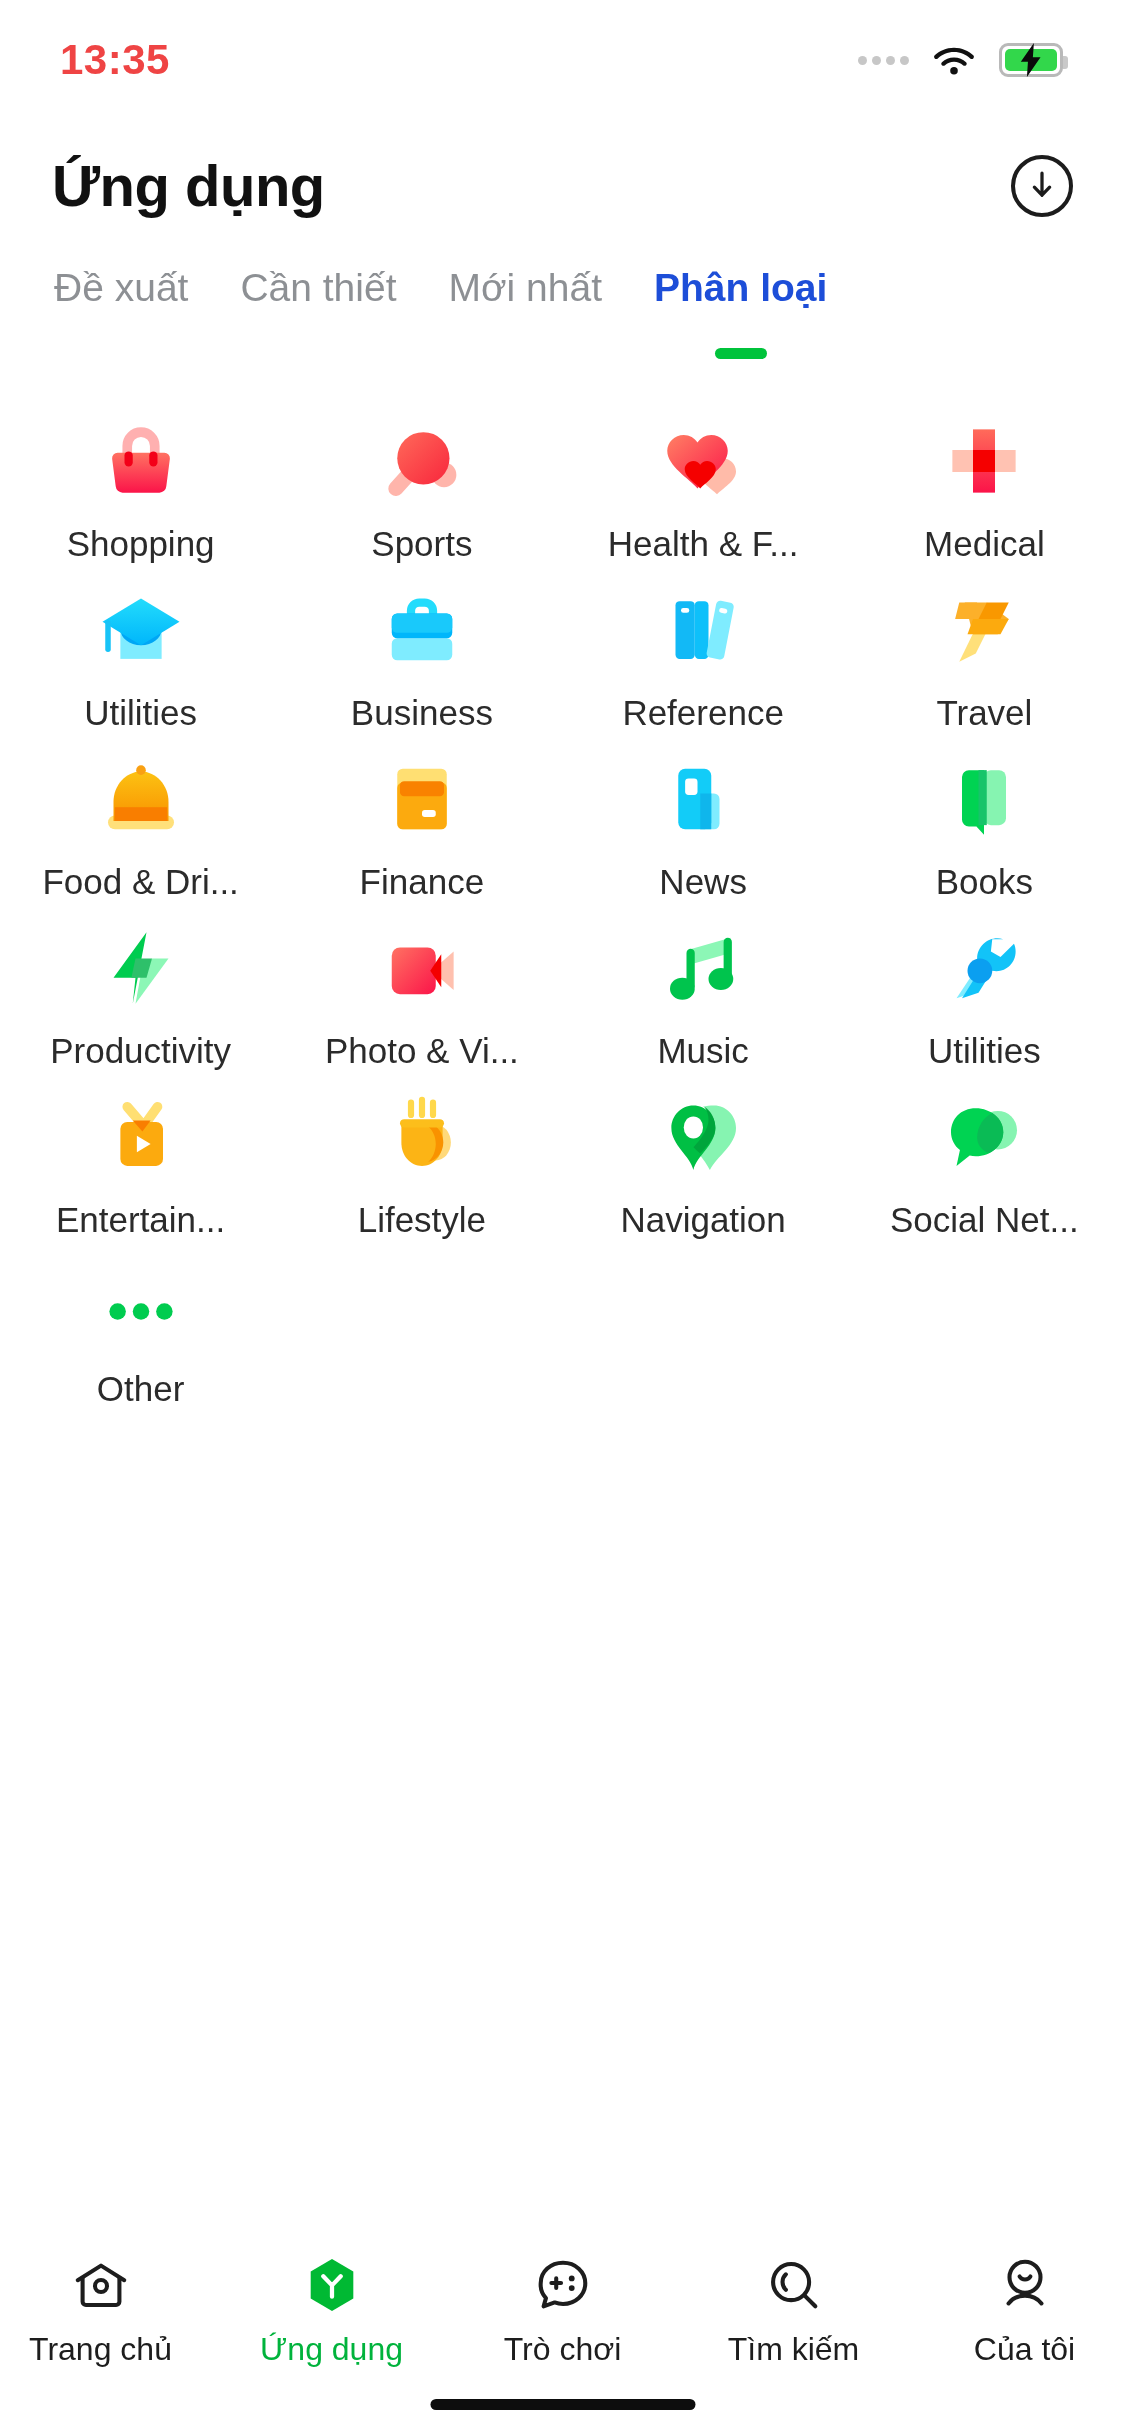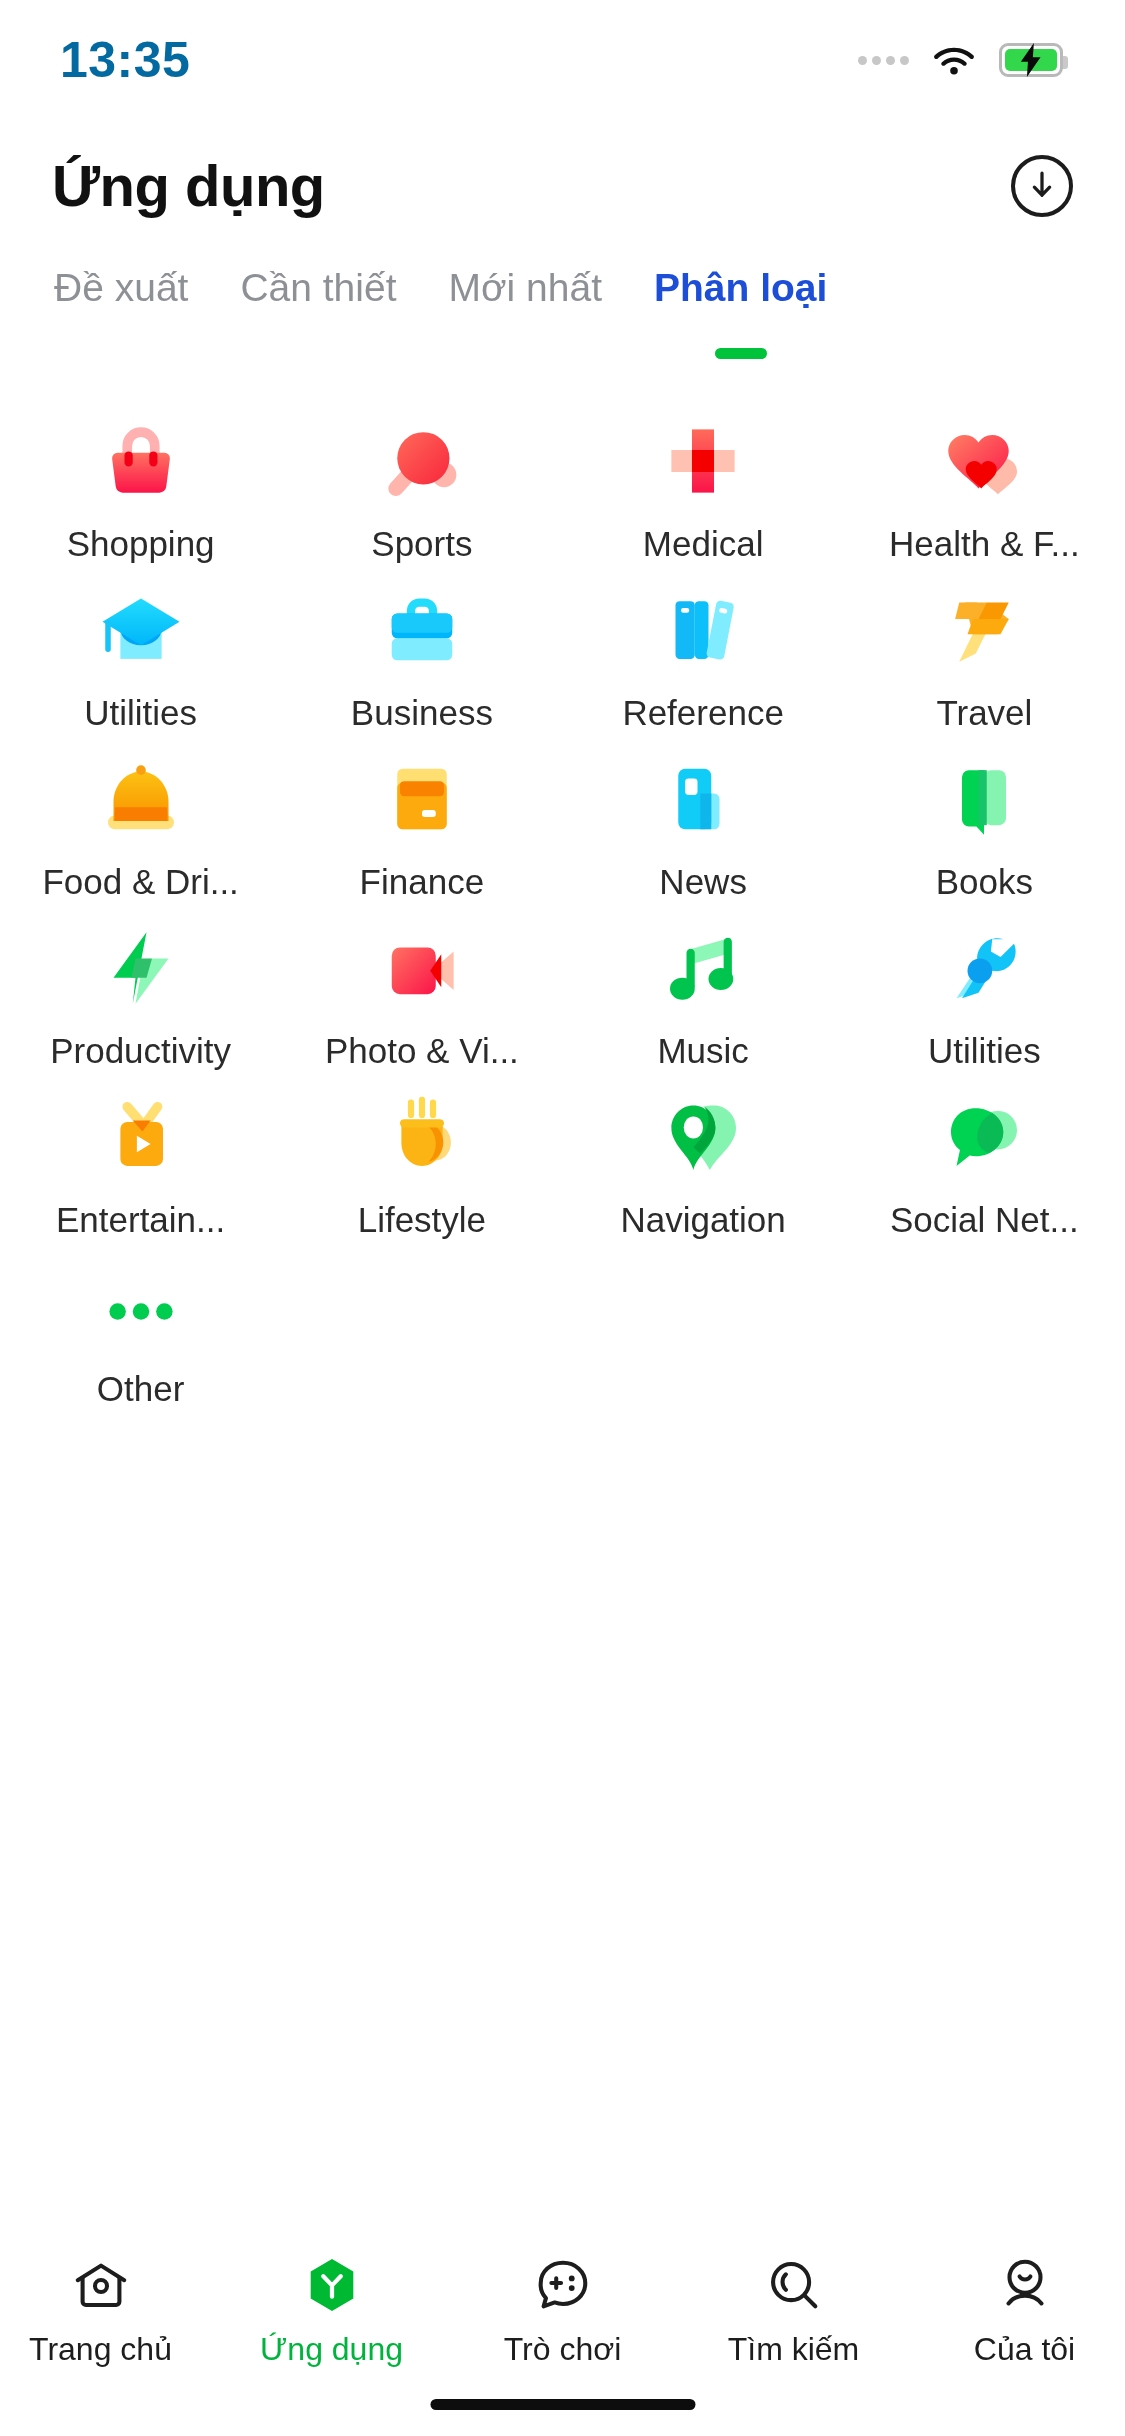--- a/index.html
+++ b/index.html
@@ -11,21 +11,21 @@
     overflow:hidden;
   }
 
   
   .statusbar{
     height:120px; display:flex; align-items:center;
     justify-content:space-between;
     padding:0 62px 0 60px;
   }
   .status-time{
-    font-size:50px; font-weight:600; color:#0369a1;
+    font-size:42px; font-weight:600; color:#ef4444;
     letter-spacing:0.5px;
   }
   .status-right{ display:flex; align-items:center; gap:22px; }
   .sig-dots{ display:flex; align-items:flex-end; gap:5px; }
   .sig-dots i{
     display:block; width:9px; height:9px; border-radius:50%;
     background:#c7c7c7;
   }
   .wifi-ico{ width:46px; height:36px; display:block; }
   .batt{
@@ -213,49 +213,49 @@
           </defs>
         <circle cx="33" cy="30" r="19" fill="url(#g_sport)"></circle>
       </svg>
     </div>
     <div class="cat-label">Sports</div>
   </div>
 
   <div class="cat">
     <div class="cat-icon">
       <svg width="88" height="88" viewBox="0 0 64 64">
+        <path d="M46 30c5.5 0 10 4.3 10 9.6 0 7-10 12.4-13.8 16.6-3.8-4.2-13.8-9.6-13.8-16.6 0-5.3 4.5-9.6 10-9.6 2 0 3.7.9 4.9 2.2A6.7 6.7 0 0 1 46 30z" fill="#ffbba9"></path>
+        <defs>
+            <linearGradient id="g_heart" x1="0" y1="0" x2="1" y2="1">
+          <stop offset="0" stop-color="#ff8064"></stop>
+              <stop offset="1" stop-color="#fb1449"></stop>
+            </linearGradient>
+          </defs>
+        <path d="M18 13c4.2 0 7.9 2.2 10 5.5C30.1 15.2 33.8 13 38 13c6.6 0 12 5.2 12 11.6 0 11.3-16.4 20.5-22 27.4C22.4 45.1 6 35.9 6 24.6 6 18.2 11.4 13 18 13z" fill="url(#g_heart)"></path>
+        <path d="M35 32c3.4 0 6.3 2.7 6.3 6 0 5.8-8.4 10.5-11.3 14-2.9-3.5-11.3-8.2-11.3-14 0-3.3 2.9-6 6.3-6 2.1 0 3.9 1.1 5 2.8A6.1 6.1 0 0 1 35 32z" fill="#f50000"></path>
+      </svg>
+    </div>
+    <div class="cat-label">Health &amp; F...</div>
+  </div>
+
+  <div class="cat">
+    <div class="cat-icon">
+      <svg width="88" height="88" viewBox="0 0 64 64">
         <rect x="9" y="24" width="46" height="16" fill="#ffc2b2"></rect>
         <defs>
             <linearGradient id="g_med" x1="0" y1="0" x2="0" y2="1">
           <stop offset="0" stop-color="#ff6b5a"></stop>
               <stop offset="1" stop-color="#fb1449"></stop>
             </linearGradient>
           </defs>
         <rect x="24" y="9" width="16" height="46" fill="url(#g_med)"></rect>
         <rect x="24" y="24" width="16" height="16" fill="#f50000"></rect>
       </svg>
     </div>
     <div class="cat-label">Medical</div>
-  </div>
-
-  <div class="cat">
-    <div class="cat-icon">
-      <svg width="88" height="88" viewBox="0 0 64 64">
-        <path d="M46 30c5.5 0 10 4.3 10 9.6 0 7-10 12.4-13.8 16.6-3.8-4.2-13.8-9.6-13.8-16.6 0-5.3 4.5-9.6 10-9.6 2 0 3.7.9 4.9 2.2A6.7 6.7 0 0 1 46 30z" fill="#ffbba9"></path>
-        <defs>
-            <linearGradient id="g_heart" x1="0" y1="0" x2="1" y2="1">
-          <stop offset="0" stop-color="#ff8064"></stop>
-              <stop offset="1" stop-color="#fb1449"></stop>
-            </linearGradient>
-          </defs>
-        <path d="M18 13c4.2 0 7.9 2.2 10 5.5C30.1 15.2 33.8 13 38 13c6.6 0 12 5.2 12 11.6 0 11.3-16.4 20.5-22 27.4C22.4 45.1 6 35.9 6 24.6 6 18.2 11.4 13 18 13z" fill="url(#g_heart)"></path>
-        <path d="M35 32c3.4 0 6.3 2.7 6.3 6 0 5.8-8.4 10.5-11.3 14-2.9-3.5-11.3-8.2-11.3-14 0-3.3 2.9-6 6.3-6 2.1 0 3.9 1.1 5 2.8A6.1 6.1 0 0 1 35 32z" fill="#f50000"></path>
-      </svg>
-    </div>
-    <div class="cat-label">Health &amp; F...</div>
   </div>
 
   <div class="cat">
     <div class="cat-icon">
       <svg width="88" height="88" viewBox="0 0 64 64">
         <rect x="17" y="28" width="30" height="25" fill="#7fecff"></rect>
         <path d="M17 31c0 7 6.7 12 15 12s15-5 15-12v-6H17z" fill="#00a6f5"></path>
         <defs>
             <linearGradient id="g_edu" x1="0" y1="0" x2="0" y2="1">
           <stop offset="0" stop-color="#23dcfc"></stop>

